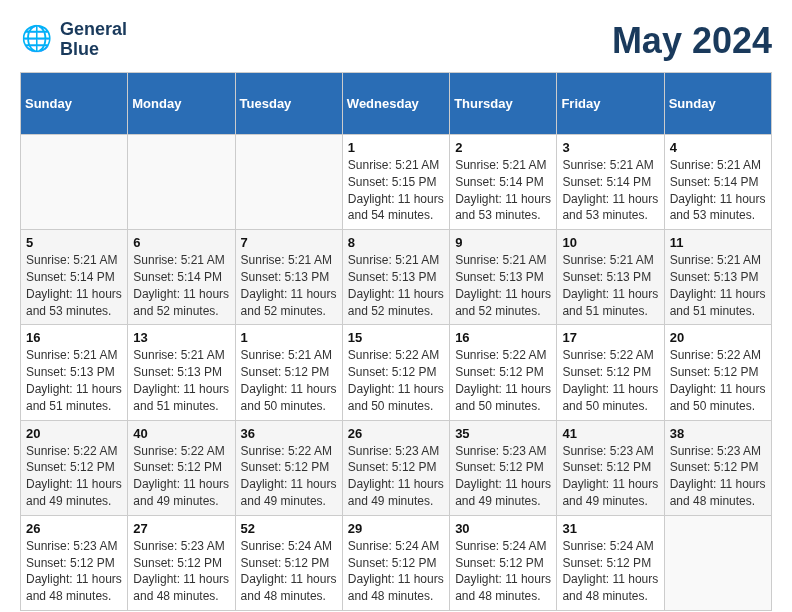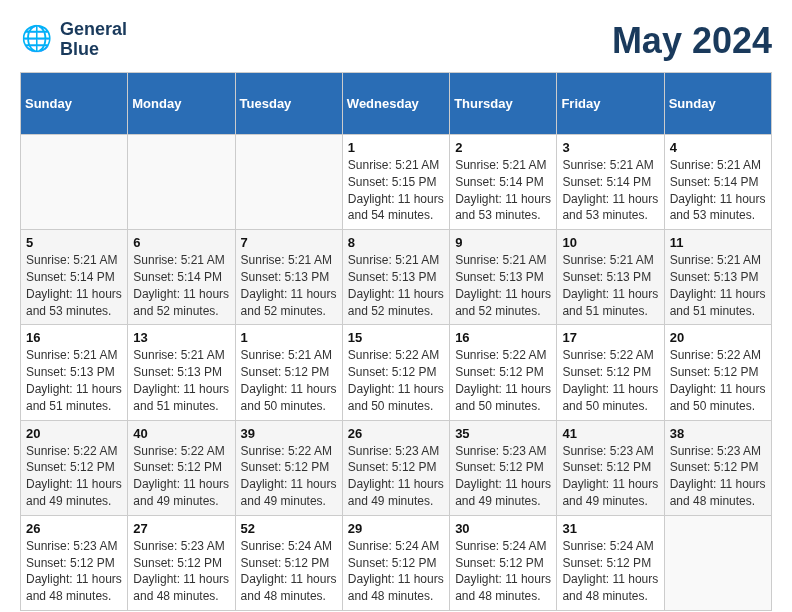--- a/index.html
+++ b/index.html
@@ -259,21 +259,21 @@
 and 49 minutes.</div>
         </td>
         <td>
           <div class="day-num">40</div>
           <div class="day-info" style="white-space: pre-line;">Sunrise: 5:22 AM
 Sunset: 5:12 PM
 Daylight: 11 hours
 and 49 minutes.</div>
         </td>
         <td>
-          <div class="day-num">39</div>
+          <div class="day-num">36</div>
           <div class="day-info" style="white-space: pre-line;">Sunrise: 5:22 AM
 Sunset: 5:12 PM
 Daylight: 11 hours
 and 49 minutes.</div>
         </td>
         <td>
           <div class="day-num">26</div>
           <div class="day-info" style="white-space: pre-line;">Sunrise: 5:23 AM
 Sunset: 5:12 PM
 Daylight: 11 hours

